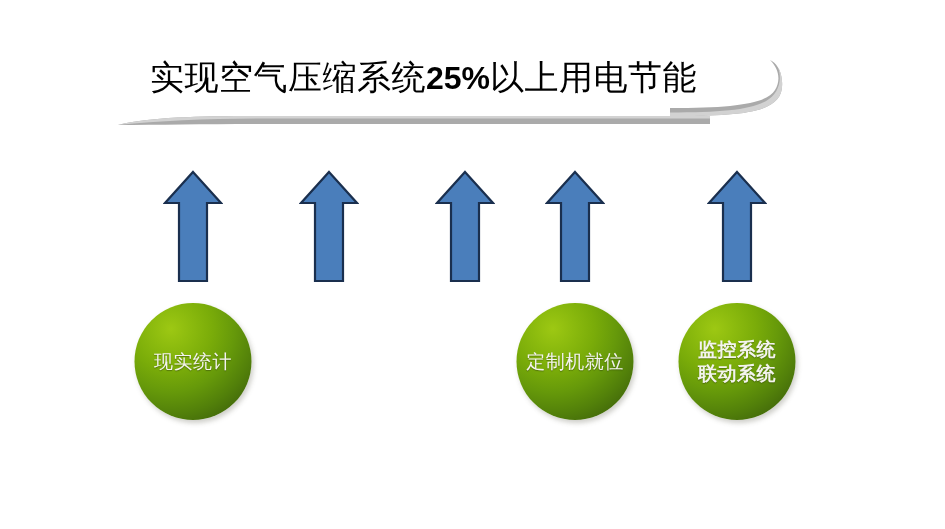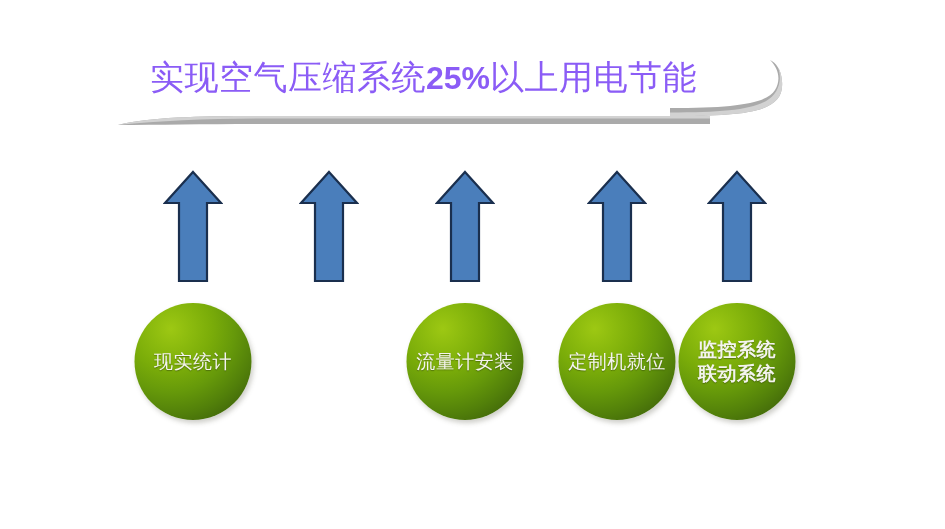--- a/index.html
+++ b/index.html
@@ -39,21 +39,21 @@
     height: 105px;
     pointer-events: none;
   }
   #title-text {
     position: absolute;
     left: 40px;
     top: 14px;
     width: 620px;
     height: 52px;
     line-height: 52px;
-    color: #8b5cf6;
+    color: #000000;
     font-size: 34px;
     font-family: "Liberation Serif", "DejaVu Serif", serif;
     letter-spacing: 0.5px;
     white-space: nowrap;
   }
   #title-text .num {
     font-family: "Liberation Sans", "DejaVu Sans", sans-serif;
     font-weight: bold;
     font-size: 32px;
     letter-spacing: 0;
@@ -154,26 +154,23 @@
     <div class="node" style="left:262px;">
       <svg class="arrow" viewBox="0 0 60 113">
         <polygon points="30,2 58,33 44,33 44,111 16,111 16,33 2,33" fill="#4a7ebb" stroke="#1a2f4e" stroke-width="2.2" stroke-linejoin="miter"></polygon>
       </svg>
     </div>
 
     <div class="node" style="left:398px;">
       <svg class="arrow" viewBox="0 0 60 113">
         <polygon points="30,2 58,33 44,33 44,111 16,111 16,33 2,33" fill="#4a7ebb" stroke="#1a2f4e" stroke-width="2.2" stroke-linejoin="miter"></polygon>
       </svg>
-      <div class="bubble">
-        <span class="bubble-label">流量计安装</span>
-      </div>
     </div>
 
-    <div class="node" style="left:550px;">
+    <div class="node" style="left:508px;">
       <svg class="arrow" viewBox="0 0 60 113">
         <polygon points="30,2 58,33 44,33 44,111 16,111 16,33 2,33" fill="#4a7ebb" stroke="#1a2f4e" stroke-width="2.2" stroke-linejoin="miter"></polygon>
       </svg>
       <div class="bubble">
         <span class="bubble-label">定制机就位</span>
       </div>
     </div>
 
     <div class="node" style="left:670px;font-weight:bold;">
       <svg class="arrow" viewBox="0 0 60 113">

